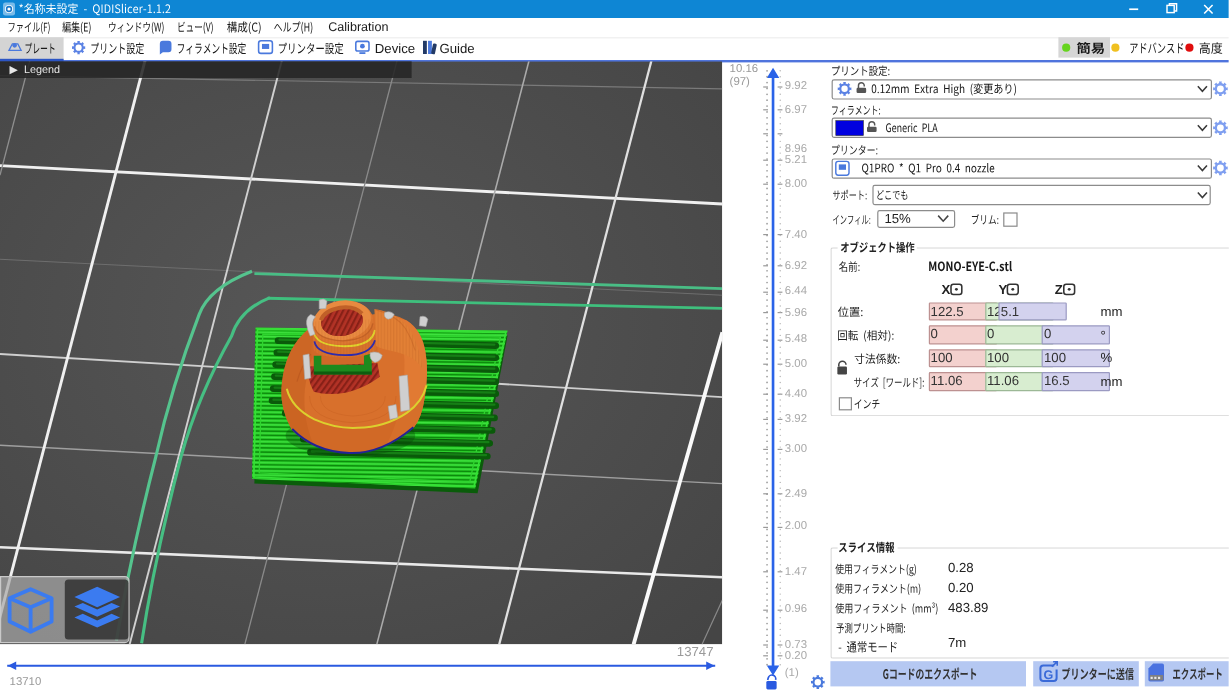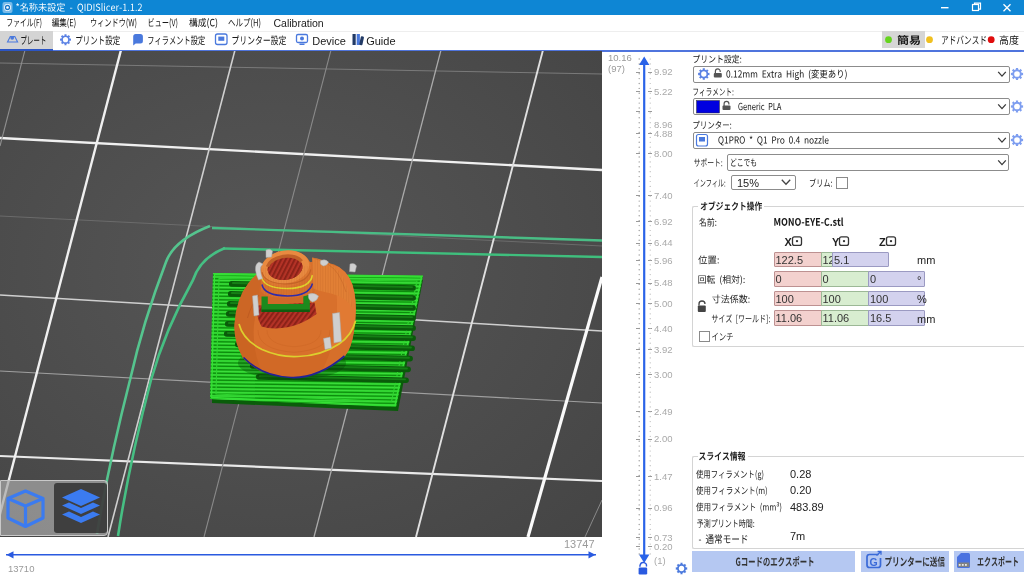--- a/index.html
+++ b/index.html
@@ -242,47 +242,47 @@
       <path d="M260.5,268 L311.5,266 L313.5,290 Q313.5,297 286,298 Q261.5,297.5 261,290 Z" fill="url(#ribs)" opacity="0.7"></path>
       <path d="M262,272 Q264,283 285.5,284 Q307.5,283.5 310.8,269.5" fill="none" stroke="#b85a22" stroke-width="1.1" opacity="0.7"></path>
       <path d="M259,262 q-4,2 -3.5,8 q0.5,5 3,10 l4,-1.5 q-2,-5 -2,-8.5 q0,-4 2.5,-6 z" fill="#cfcfcf" stroke="#a8a8a8" stroke-width="0.5"></path>
       <path d="M252.5,296 l5,-1 1.5,20 -5,1 z" fill="#cfcfcf" stroke="#a8a8a8" stroke-width="0.5"></path>
       <path d="M332.5,313.5 l7,-1 2,29 -7.5,1.5 z" fill="#cfcfcf" stroke="#a8a8a8" stroke-width="0.5"></path>
       <path d="M323.5,338.5 l6.5,-1.5 1.5,11 -6.5,1.5 z" fill="#cfcfcf" stroke="#a8a8a8" stroke-width="0.5"></path>
       <path d="M320.5,260.5 q5,-2 8,1.5 q-1,3.5 -5,4 q-4,-1 -3,-5.5 z" fill="#cfcfcf" stroke="#a8a8a8" stroke-width="0.5"></path>
       <path d="M308.5,294 q6,-2 10,2 q-1,5 -6,6 q-5,-2 -4,-8 z" fill="#cfcfcf" stroke="#a8a8a8" stroke-width="0.5"></path>
       <path d="M266,250 q4,-2 6.5,1 l-1,6 -5.5,0.5 z" fill="#cfcfcf" stroke="#a8a8a8" stroke-width="0.5"></path>
       <path d="M350,264 q4.5,-1.5 6.5,2 l-1.5,6 -5.5,-0.5 z" fill="#cfcfcf" stroke="#a8a8a8" stroke-width="0.5"></path>
-</svg><div id="vicons">
+</svg><div id="legend">▶&nbsp; Legend</div><div id="vicons">
       <div id="vicon2"></div>
       <svg width="108" height="56" style="position:absolute;left:0;top:0">
         <g stroke="#3b7bf0" stroke-width="3.2" fill="none" stroke-linejoin="round">
           <path d="M24.5 10 L42 17.5 L42 37 L24.5 45.5 L7 37 L7 17.5 Z"></path>
           <path d="M7 17.5 L24.5 25 L42 17.5 M24.5 25 L24.5 45.5"></path>
         </g>
         <g fill="#3b7bf0">
           <path d="M80 8 L99 16.5 L80 25 L61 16.5 Z"></path>
           <path d="M61 24.5 L68 21.5 L80 27 L92 21.5 L99 24.5 L80 33 Z"></path>
           <path d="M61 33.5 L68 30.5 L80 36 L92 30.5 L99 33.5 L80 42 Z"></path>
         </g>
       </svg>
     </div></div>
 <div class="num" style="left:564px;top:538px;font-size:11px;color:#9a9a9a">13747</div>
 <div class="num" style="left:8px;top:563px;font-size:9.5px;color:#9a9a9a">13710</div>
 <div class="num" style="left:608px;top:52px;font-size:9.5px;color:#9a9a9a">10.16<br>(97)</div>
 <div class="lv" style="top:66.4px">9.92</div>
 <div class="ltick" style="top:71.5px;left:648px"></div>
 <div class="ltick" style="top:71.5px;left:635.5px"></div>
-<div class="lv" style="top:86.0px">5.22</div>
+<div class="lv" style="top:86.0px">6.97</div>
 <div class="ltick" style="top:91.1px;left:648px"></div>
 <div class="ltick" style="top:91.1px;left:635.5px"></div>
 <div class="lv" style="top:119px">8.96</div>
 <div class="ltick" style="top:111.2px;left:648px"></div>
 <div class="ltick" style="top:111.2px;left:635.5px"></div>
-<div class="lv" style="top:127.9px">4.88</div>
+<div class="lv" style="top:127.9px">5.21</div>
 <div class="ltick" style="top:133.0px;left:648px"></div>
 <div class="ltick" style="top:133.0px;left:635.5px"></div>
 <div class="lv" style="top:147.9px">8.00</div>
 <div class="ltick" style="top:153.0px;left:648px"></div>
 <div class="ltick" style="top:153.0px;left:635.5px"></div>
 <div class="lv" style="top:189.9px">7.40</div>
 <div class="ltick" style="top:195.0px;left:648px"></div>
 <div class="ltick" style="top:195.0px;left:635.5px"></div>
 <div class="lv" style="top:216.0px">6.92</div>
 <div class="ltick" style="top:221.1px;left:648px"></div>

